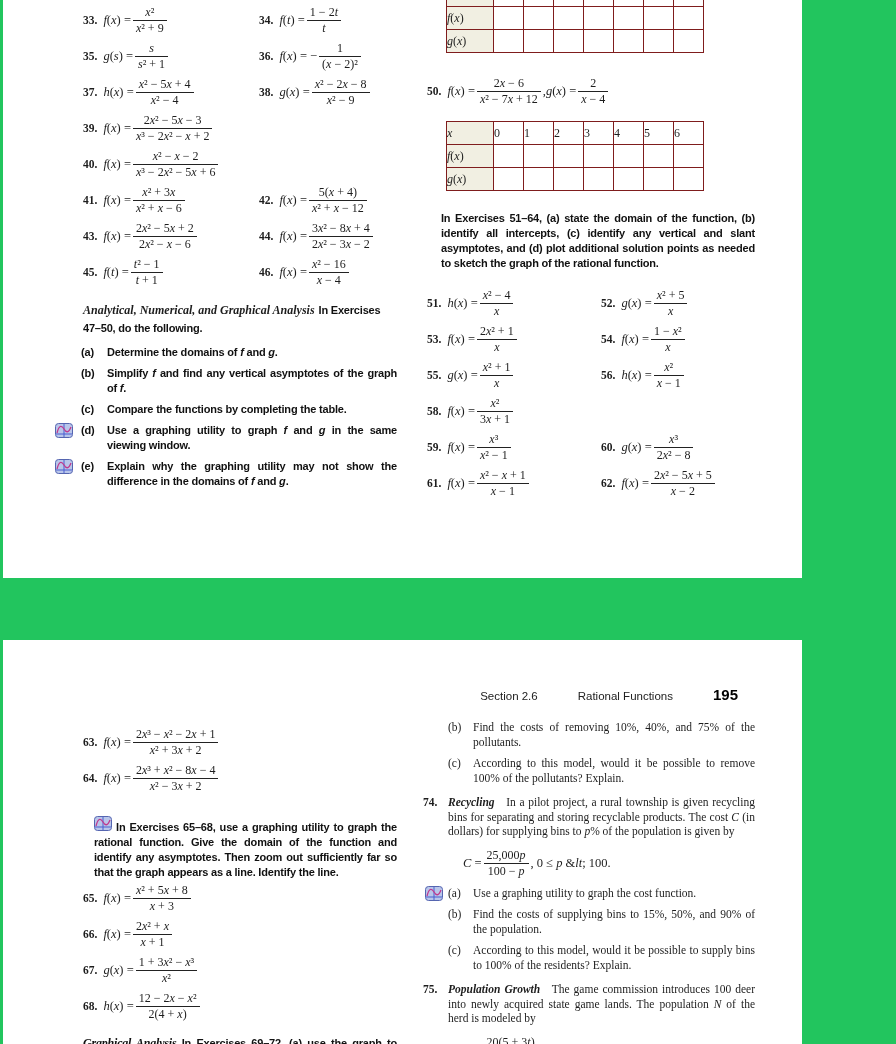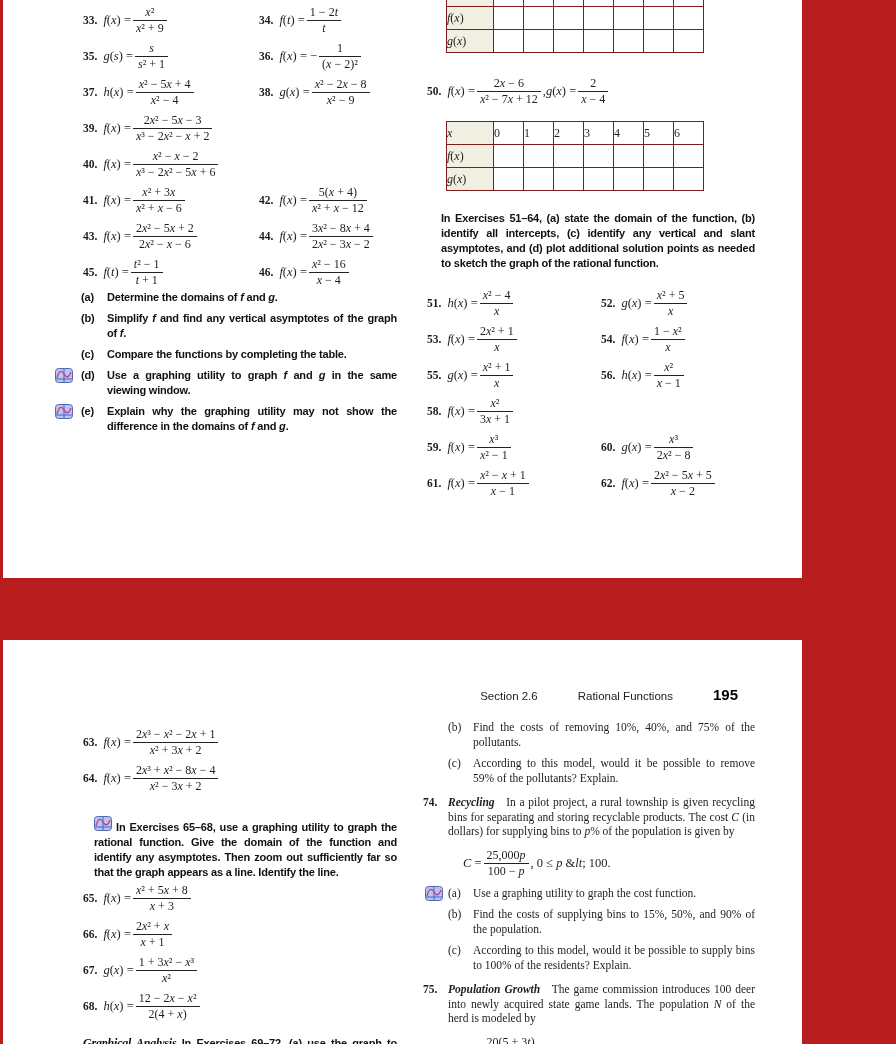--- a/index.html
+++ b/index.html
@@ -1,16 +1,16 @@
 <!DOCTYPE html>
 <html><head>
 <meta charset="utf-8">
 <style>
   html,body{margin:0;padding:0;background:#151515;}
-  .stage{position:relative;width:896px;height:1044px;background:#b91c1c;overflow:hidden;
+  .stage{position:relative;width:896px;height:1044px;background:#22c55e;overflow:hidden;
          font-family:"Liberation Serif",serif;color:#1d1d1d;}
   .page{position:absolute;left:3px;width:799px;background:#ffffff;overflow:hidden;}
   .page1{top:0;height:578px;}
   .page2{top:640px;height:433px;}
   .col{position:absolute;}
   .col-left1{left:76px;top:2px;width:318px;}
   .col-right1{left:420px;top:0;width:332px;}
   .col-left2{left:76px;top:84px;width:318px;}
   .col-right2{left:420px;top:80px;width:332px;}
 
@@ -226,20 +226,24 @@
               <span class="mth">
                 <span class="mt"><i>f</i>(<i>x</i>) = </span>
                 <span class="frac">
                   <span class="fn"><i>x</i>² − 16</span>
                   <span class="fd"><i>x</i> − 4</span>
                 </span>
               </span>
             </div>
           </div>
         </div>
+      <p class="heading-mixed">
+        <span class="lead-bi">Analytical, Numerical, and Graphical Analysis</span>
+        <span class="sans-b">In Exercises 47–50, do the following.</span>
+      </p>
       <div class="lettered">
           <div class="li sans-b just">
             <span>(a)</span>
             <span>Determine the domains of <i>f</i> and <i>g</i>.</span>
           </div>
           <div class="li sans-b just">
             <span>(b)</span>
             <span>Simplify <i>f</i> and find any vertical asymptotes of the graph of <i>f</i>.</span>
           </div>
           <div class="li sans-b just">
@@ -575,21 +579,21 @@
       </p>
     </div>
     <div class="col col-right2">
       <div class="lis-wrap">
           <div class="lis">
             <span>(b)</span>
             <span>Find the costs of removing 10%, 40%, and 75% of the pollutants.</span>
           </div>
           <div class="lis">
             <span>(c)</span>
-            <span>According to this model, would it be possible to remove 59% of the pollutants? Explain.</span>
+            <span>According to this model, would it be possible to remove 100% of the pollutants? Explain.</span>
           </div>
         </div>
       <div>
           <div class="numpara">
             <span class="num">74.</span>
             <span class="pb"><span class="pl">Recycling</span>  In a pilot project, a rural township is given recycling bins for separating and storing recyclable products. The cost <i>C</i> (in dollars) for supplying bins to <i>p</i>% of the population is given by</span>
           </div>
         </div>
       <div class="formula">
           <div class="ex">

